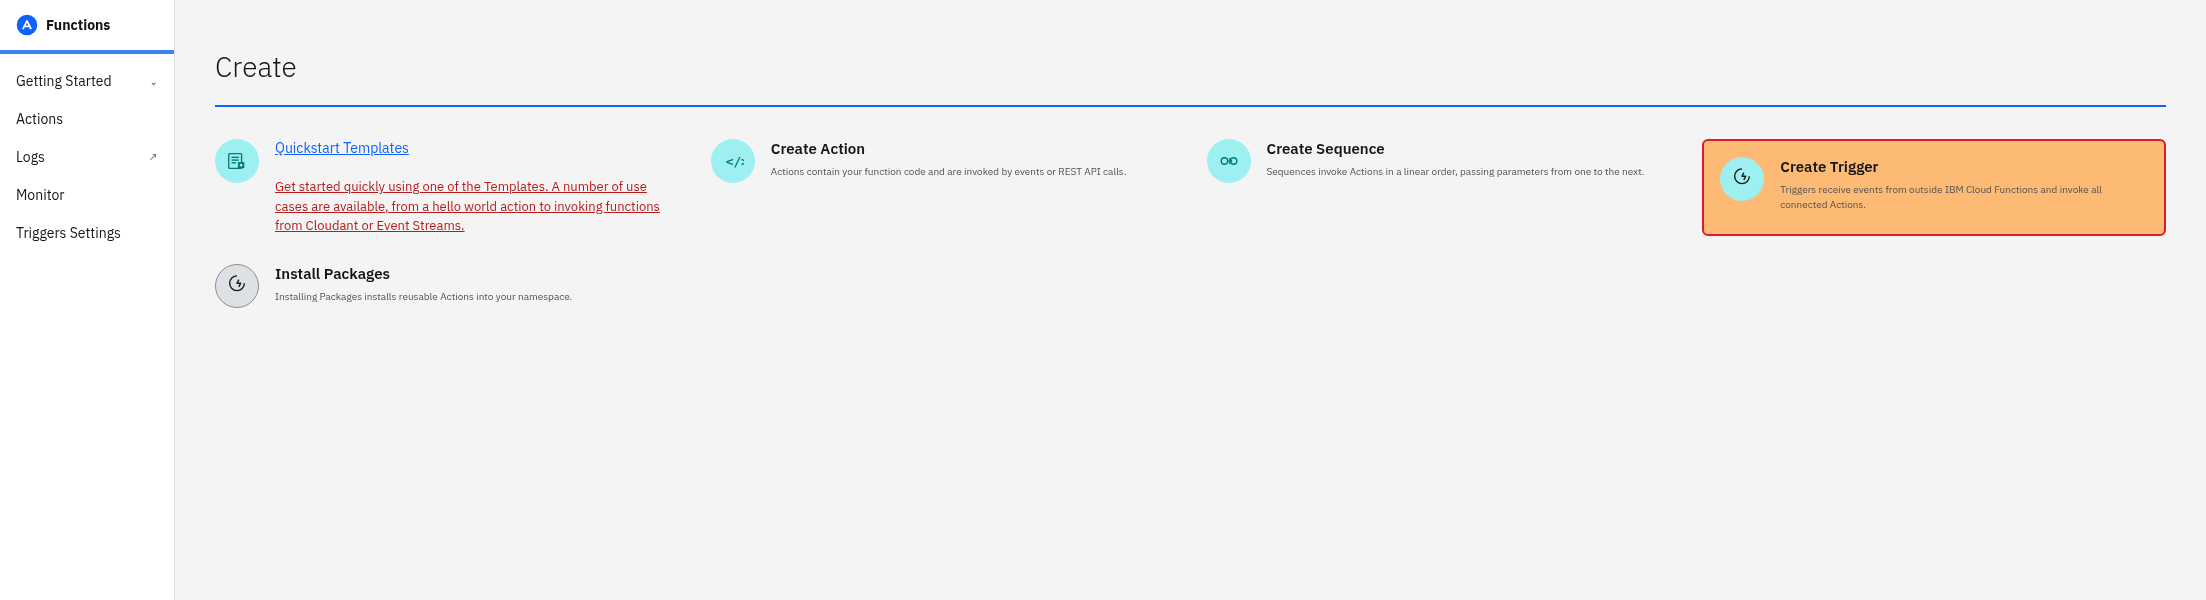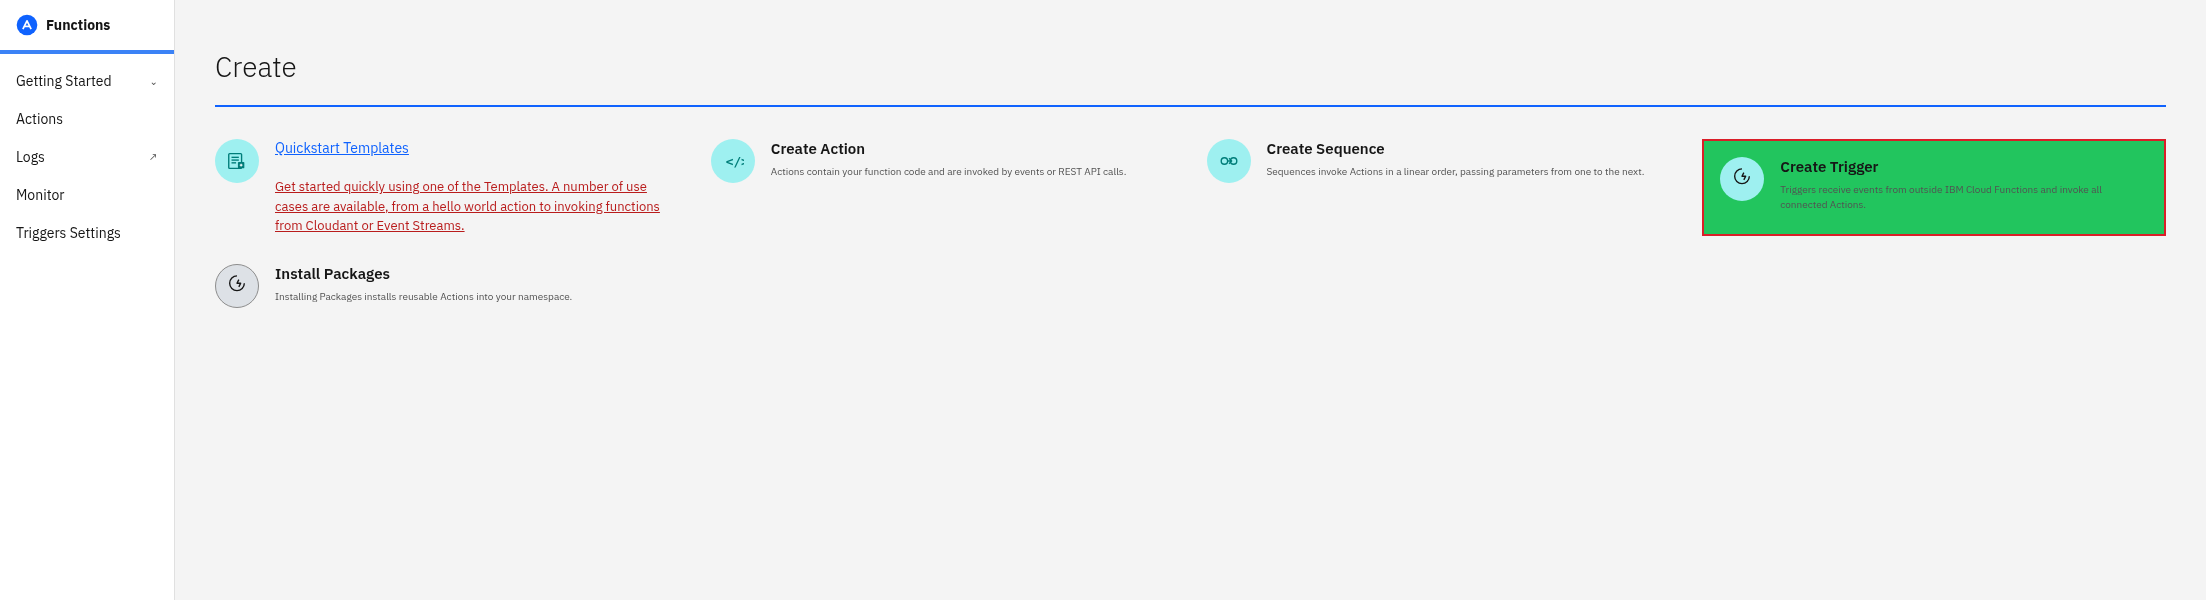--- a/index.html
+++ b/index.html
@@ -99,22 +99,22 @@
       display: flex;
       align-items: flex-start;
       gap: 16px;
       background: transparent;
       padding: 0;
     }
 
     .card-highlighted {
       border: 2px solid #da1e28;
       padding: 16px;
-      border-radius: 0;
-      background: #22c55e;
+      border-radius: 6px;
+      background: #fdba74;
     }
 
     .card-icon {
       width: 44px;
       height: 44px;
       min-width: 44px;
       border-radius: 50%;
       display: flex;
       align-items: center;
       justify-content: center;

